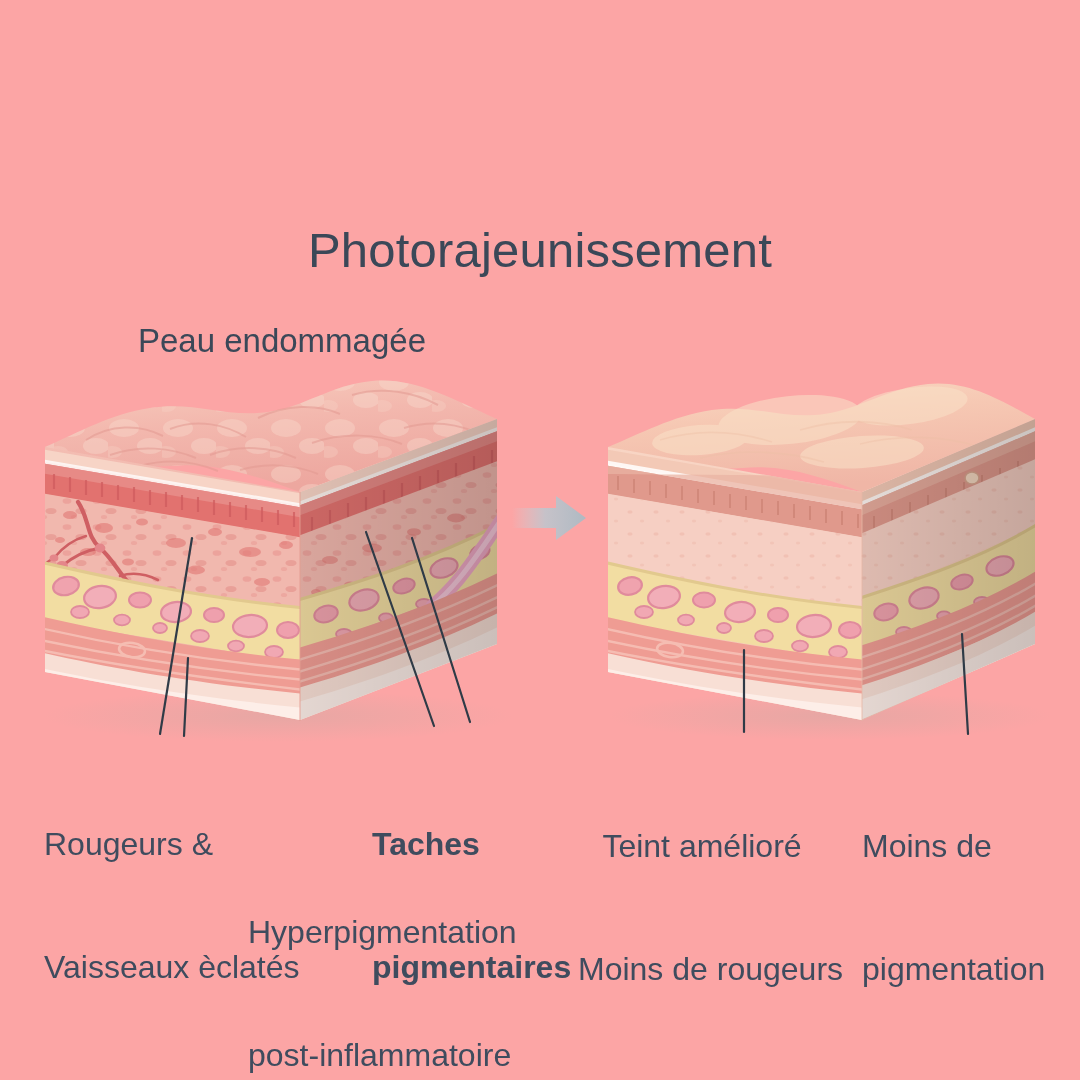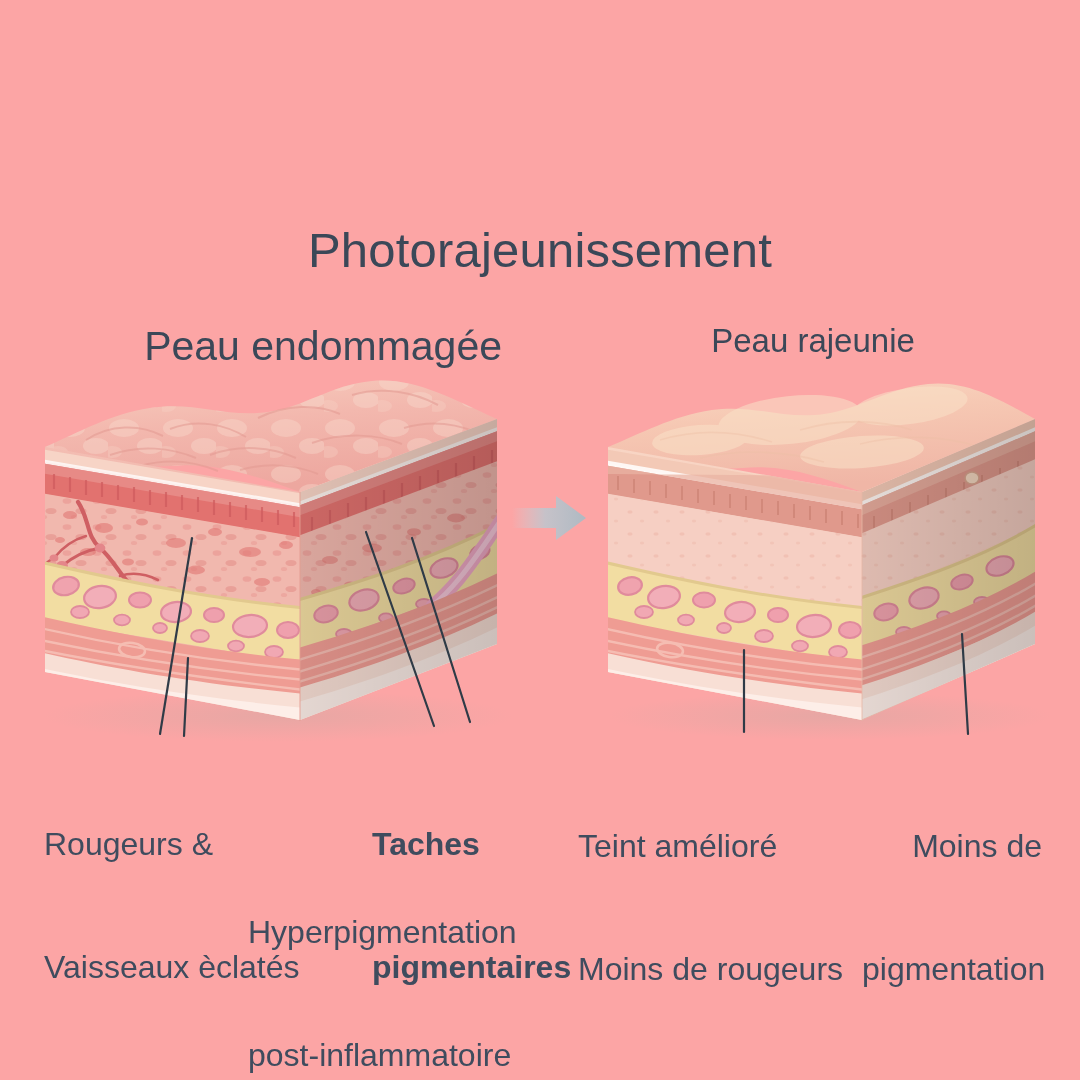--- a/index.html
+++ b/index.html
@@ -39,42 +39,42 @@
     top: 219px;
     text-align: center;
     font-size: 49px;
     letter-spacing: 0.2px;
     color: #3b4858;
   }
   #subtitle-left {
     left: 62px;
     width: 440px;
     top: 320px;
-    text-align: right;
-    font-size: 41px;
+    text-align: center;
+    font-size: 33px;
     color: #3b4858;
   }
   #subtitle-right {
     left: 608px;
     width: 410px;
     top: 320px;
     text-align: center;
     font-size: 33px;
     color: #3b4858;
   }
   .callout {
     position: absolute;
     font-size: 32px;
     color: #3f4c5e;
   }
   #cal-redness   { left: 44px;  top: 742px; text-align: left; }
   #cal-spots     { left: 372px; top: 742px; text-align: left; font-weight: bold; }
   #cal-hyper     { left: 248px; top: 830px; text-align: left; }
-  #cal-tone      { left: 578px; top: 744px; width: 248px; }
-  #cal-pigment   { left: 862px; top: 744px; width: 180px; text-align: right; }
+  #cal-tone      { left: 578px; top: 744px; width: 248px; text-align: center; }
+  #cal-pigment   { left: 862px; top: 744px; width: 180px; text-align: left; }
 </style>
 </head>
 <body>
 
 <div id="stage">
 
   <svg id="artboard" viewBox="0 0 1080 1080" xmlns="http://www.w3.org/2000/svg">
     <defs>
 
       <linearGradient id="gSurfaceDam" x1="0" y1="0" x2="0.35" y2="1">
@@ -474,21 +474,20 @@
       <path d="M412,538 L470,722"></path>
       <path d="M744,650 L744,732"></path>
       <path d="M962,634 L968,734"></path>
     </g>
   </svg>
 
   <div class="txt" id="title">Photorajeunissement</div>
 
   <div class="txt" id="subtitle-left">Peau endommagée</div>
 
-  <div class="txt" id="subtitle-right">Peau rajeunie</div>
 
   <div class="txt callout" id="cal-redness">
     <div>Rougeurs &amp;</div>
     <div>Vaisseaux èclatés</div>
   </div>
 
   <div class="txt callout" id="cal-spots">
     <div>Taches</div>
     <div>pigmentaires</div>
   </div>

